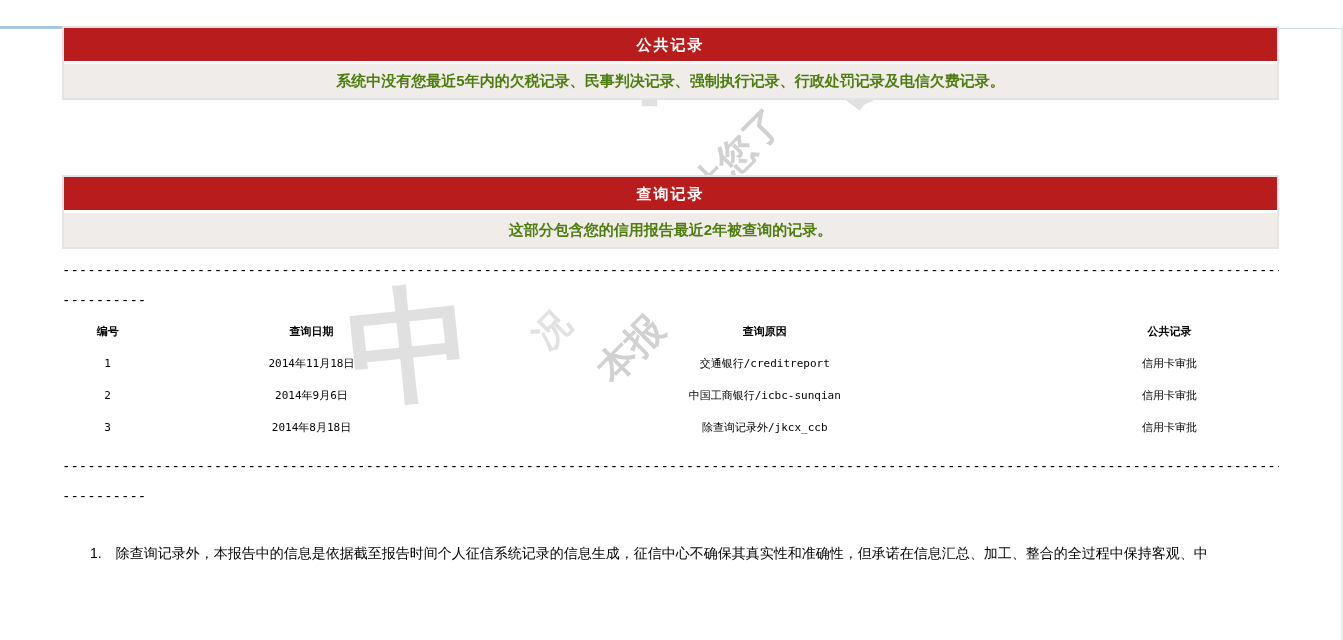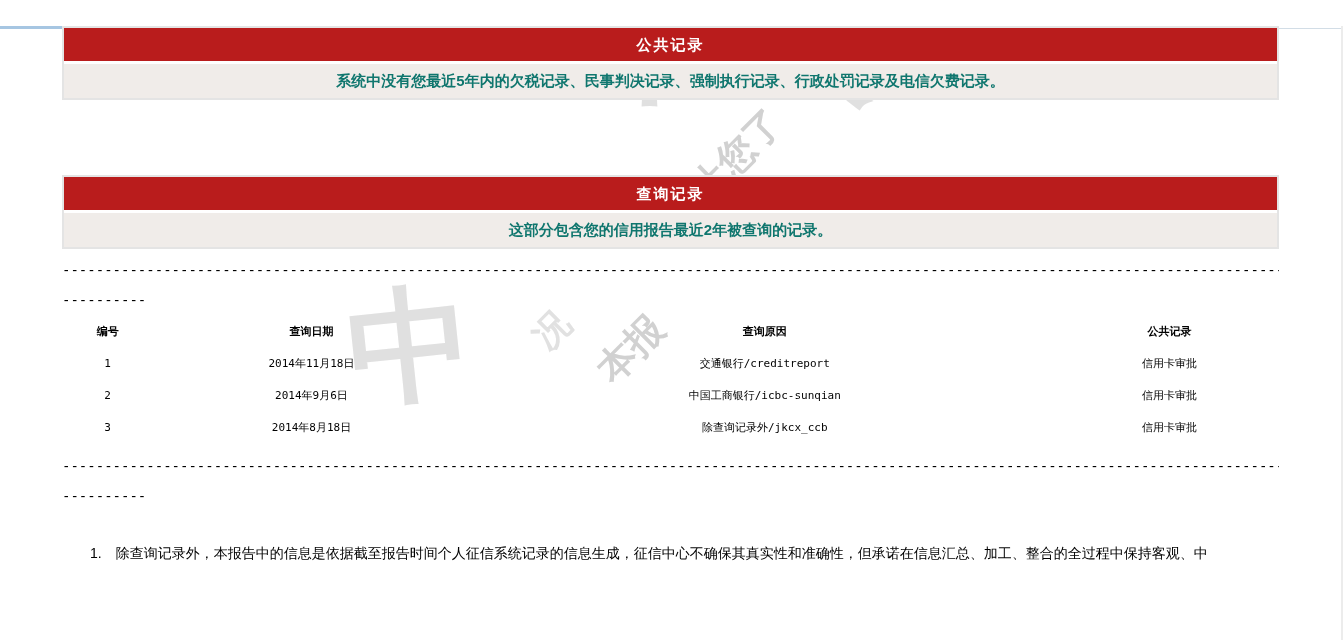--- a/index.html
+++ b/index.html
@@ -21,21 +21,21 @@
   .wm-diag { font-size:38px; color:#c2c2c2; opacity:.75; transform:rotate(-45deg); transform-origin:left top; }
   .wm-outline { font-size:40px; color:#dadada; opacity:.8; transform:rotate(-45deg); transform-origin:left top; }
 
   .content { position:relative; z-index:1; padding:0 62px; }
 
   
   .section { border:2px solid #e4e4e4; background:#ffffff; }
   .section-title { height:33px; line-height:33px; background:#b91c1c; color:#ffffff;
     text-align:center; font-weight:bold; font-size:15px; letter-spacing:2px; }
   .section-gap { height:3px; background:#ffffff; }
-  .section-body { height:34px; line-height:34px; background:#f0ece9; color:#0f766e;
+  .section-body { height:34px; line-height:34px; background:#f0ece9; color:#4d7c0f;
     text-align:center; font-weight:bold; font-size:15px; }
 
   .sec1 { margin-top:26px; }
   .sec2 { margin-top:75px; }
 
   
   .dashline { font-family:"DejaVu Sans Mono","Liberation Mono",monospace; font-size:14px;
     line-height:30px; color:#000; }
   .dashline .long { white-space:nowrap; overflow:hidden; width:100%; height:30px; }
   .dashline .short { white-space:nowrap; height:30px; }

